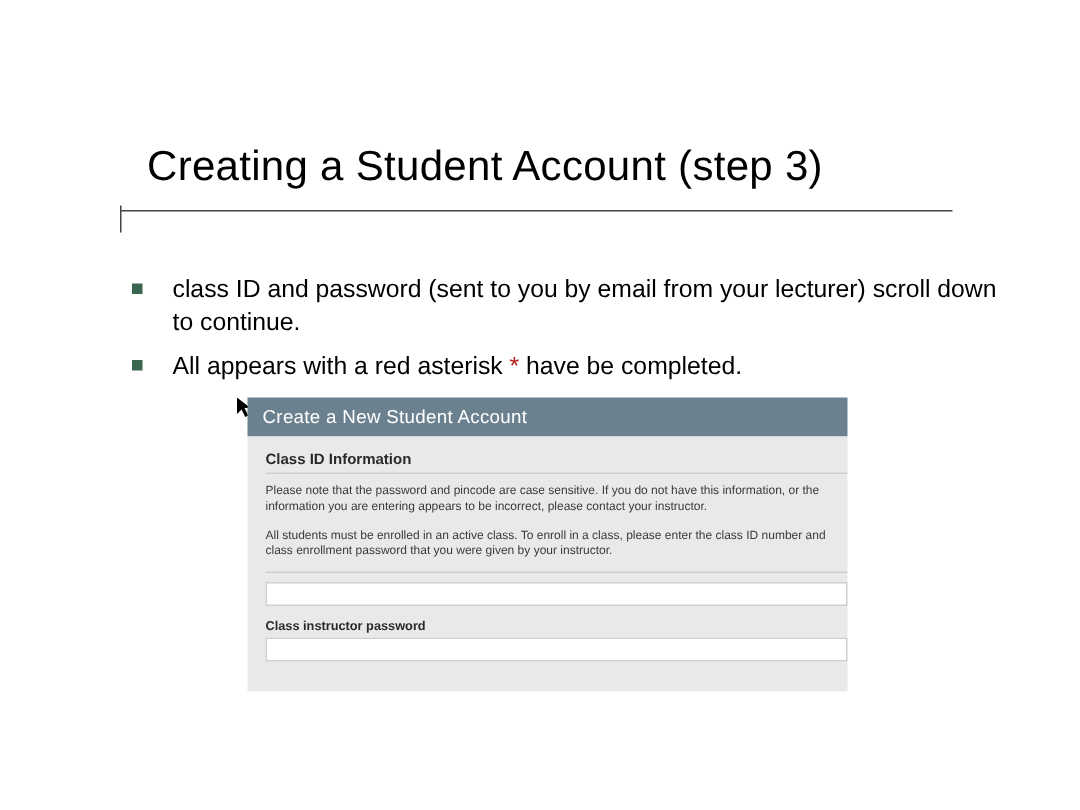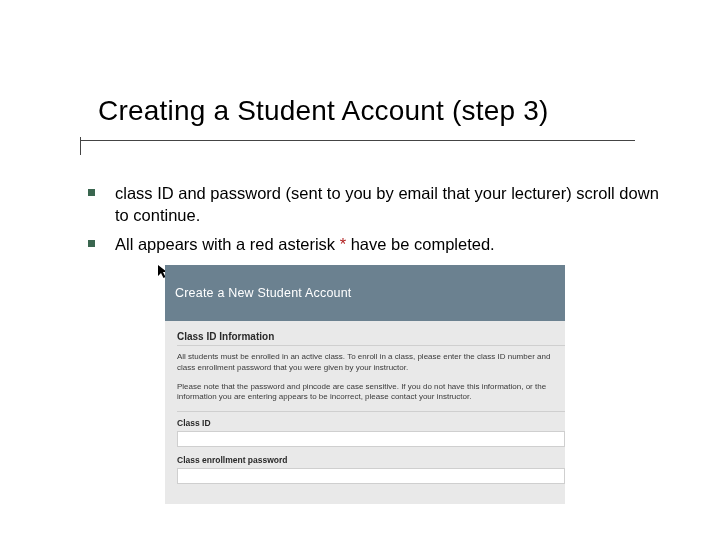--- a/index.html
+++ b/index.html
@@ -74,21 +74,21 @@
     position: absolute;
     left: 165px;
     top: 265px;
     width: 400px;
     font-family: Arial, Helvetica, sans-serif;
   }
   .emb-header {
     background: #6b8190;
     color: #fff;
     font-size: 12.5px;
-    padding: 21px 10px;
+    padding: 6px 10px;
     letter-spacing: 0.2px;
   }
   .emb-body {
     background: #e9e9e9;
     padding: 10px 0 12px 12px;
   }
   .emb-sec-title {
     font-size: 10px;
     font-weight: 700;
     color: #2a2a2a;
@@ -133,42 +133,41 @@
 
   <div class="title-wrap">
     <div class="title">Creating a Student Account (step 3)</div>
   </div>
   <div class="title-rule"></div>
   <div class="title-tick"></div>
 
   <div class="bullets">
     <div class="bul">
       <div class="sq"></div>
-      <div class="bul-text">class ID and password (sent to you by email that your lecturer) scroll down to continue.</div>
+      <div class="bul-text">class ID and password (sent to you by email from your lecturer) scroll down to continue.</div>
     </div>
     <div class="bul">
       <div class="sq"></div>
       <div class="bul-text">
         <span>All appears with a red asterisk </span><span class="ast">*</span><span> have be completed.</span>
       </div>
     </div>
   </div>
 
   <svg class="cursor" width="14" height="16">
     <path d="M1 1 L1 12 L4 9 L6.5 14 L8.5 13 L6 8 L10 8 Z" fill="#000"></path>
   </svg>
 
   <div class="emb">
     <div class="emb-header">Create a New Student Account</div>
     <div class="emb-body">
       <div class="emb-sec-title">Class ID Information</div>
       <div class="emb-hr"></div>
+      <div class="emb-p">Please note that the password and pincode are case sensitive. If you do not have this information, or the information you are entering appears to be incorrect, please contact your instructor.</div>
       <div class="emb-p">All students must be enrolled in an active class. To enroll in a class, please enter the class ID number and class enrollment password that you were given by your instructor.</div>
-      <div class="emb-p">Please note that the password and pincode are case sensitive. If you do not have this information, or the information you are entering appears to be incorrect, please contact your instructor.</div>
       <div class="emb-hr"></div>
-      <div class="emb-label">Class ID</div>
       <div class="emb-input"></div>
-      <div class="emb-label">Class enrollment password</div>
+      <div class="emb-label">Class instructor password</div>
       <div class="emb-input"></div>
     </div>
   </div>
 
 </div>
 
 </body></html>

